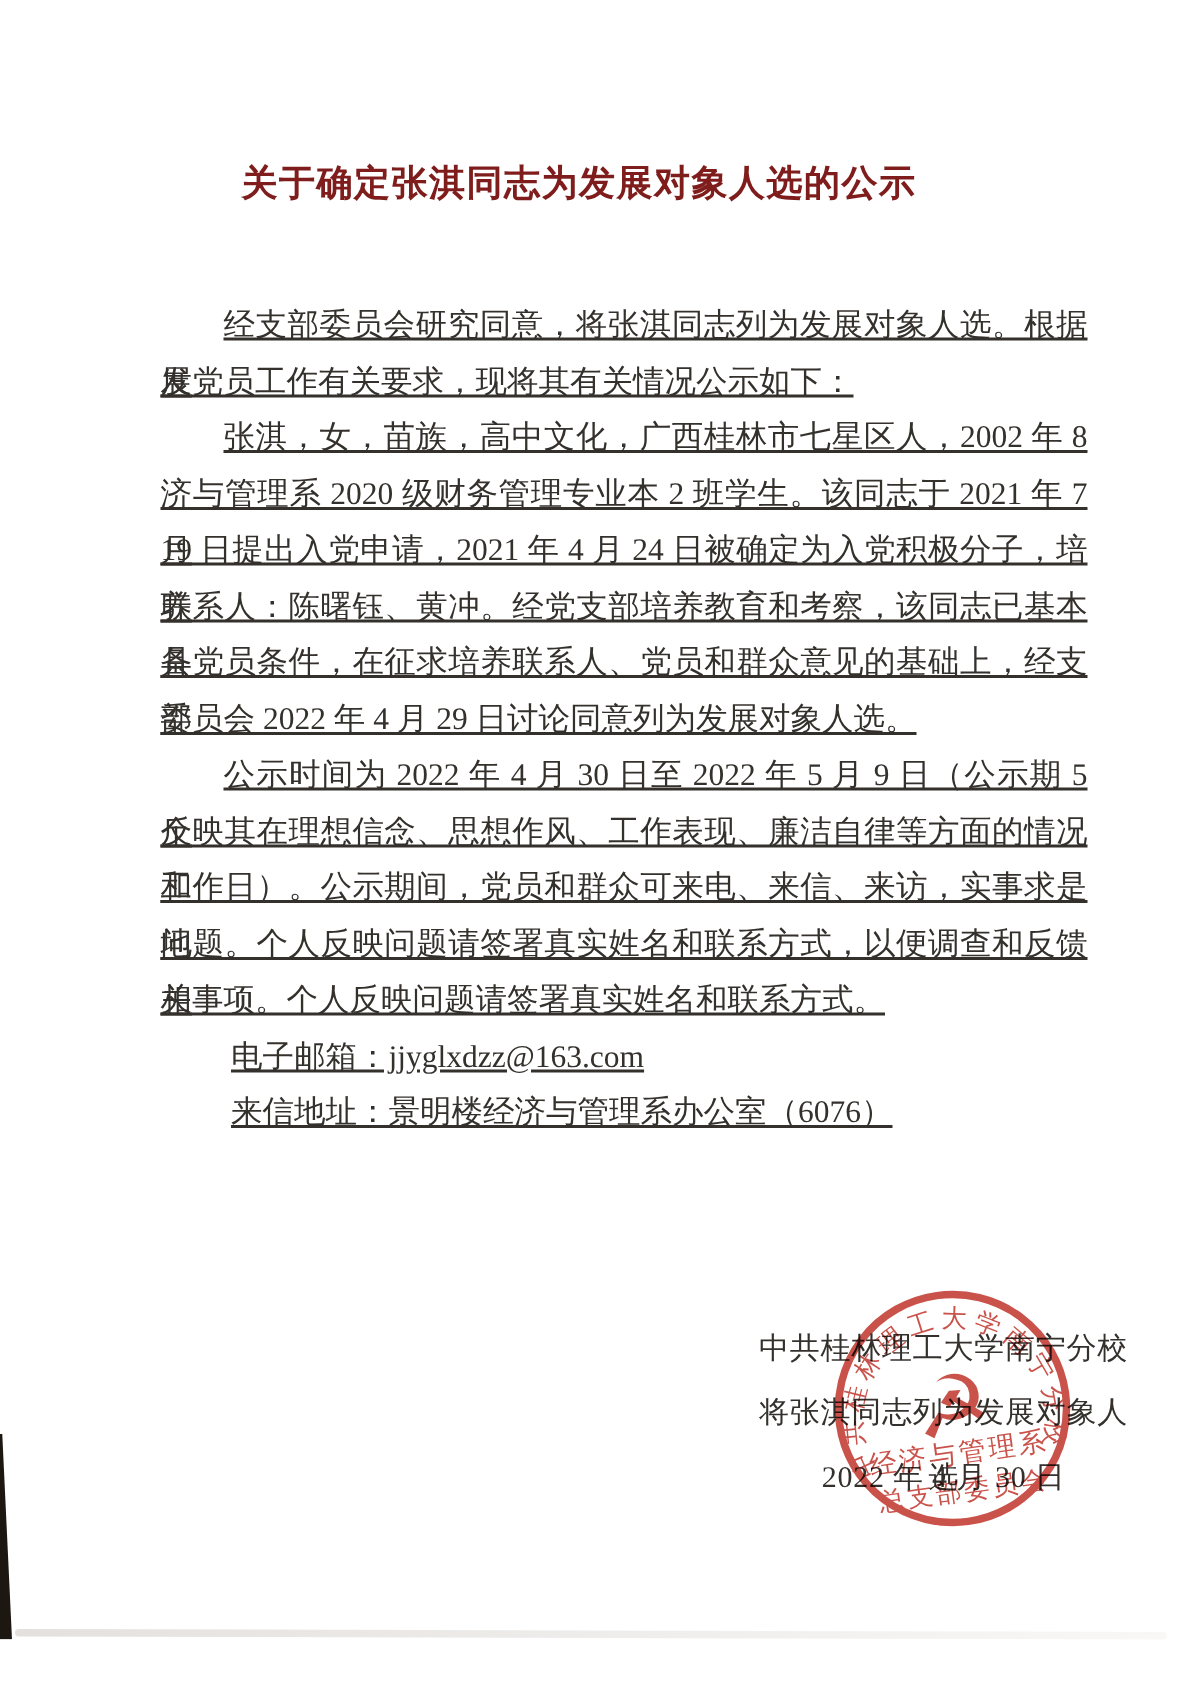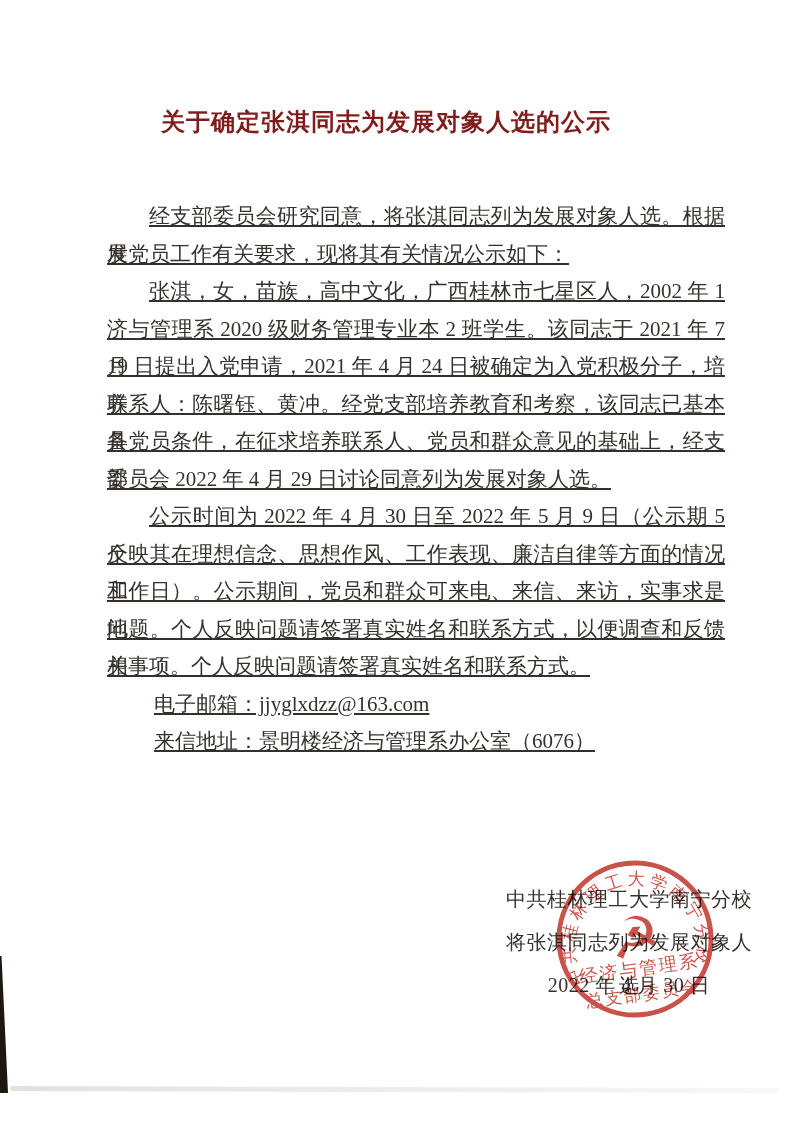--- a/index.html
+++ b/index.html
@@ -88,21 +88,21 @@
 </head>
 <body>
 
 <div class="page">
 
   <div class="doc-title">关于确定张淇同志为发展对象人选的公示</div>
 
   <div class="doc-body">
     <div class="line indent fill">经支部委员会研究同意，将张淇同志列为发展对象人选。根据发</div>
     <div class="line">展党员工作有关要求，现将其有关情况公示如下：</div>
-    <div class="line indent fill">张淇，女，苗族，高中文化，广西桂林市七星区人，2002 年 1</div>
+    <div class="line indent fill">张淇，女，苗族，高中文化，广西桂林市七星区人，2002 年 8</div>
     <div class="line fill">济与管理系 2020 级财务管理专业本 2 班学生。该同志于 2021 年 7 月</div>
     <div class="line fill">19 日提出入党申请，2021 年 4 月 24 日被确定为入党积极分子，培养</div>
     <div class="line fill">联系人：陈曙钰、黄冲。经党支部培养教育和考察，该同志已基本具</div>
     <div class="line fill">备党员条件，在征求培养联系人、党员和群众意见的基础上，经支部</div>
     <div class="line">委员会 2022 年 4 月 29 日讨论同意列为发展对象人选。</div>
     <div class="line indent fill">公示时间为 2022 年 4 月 30 日至 2022 年 5 月 9 日（公示期 5 个</div>
     <div class="line fill">反映其在理想信念、思想作风、工作表现、廉洁自律等方面的情况和</div>
     <div class="line fill">工作日）。公示期间，党员和群众可来电、来信、来访，实事求是地</div>
     <div class="line fill">问题。个人反映问题请签署真实姓名和联系方式，以便调查和反馈相</div>
     <div class="line">关事项。个人反映问题请签署真实姓名和联系方式。</div>

